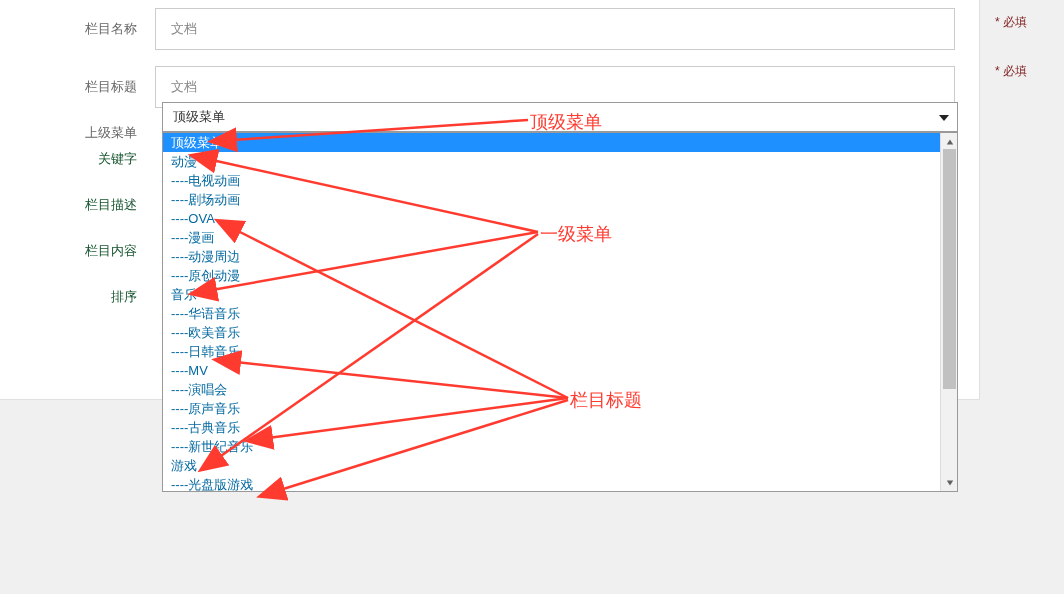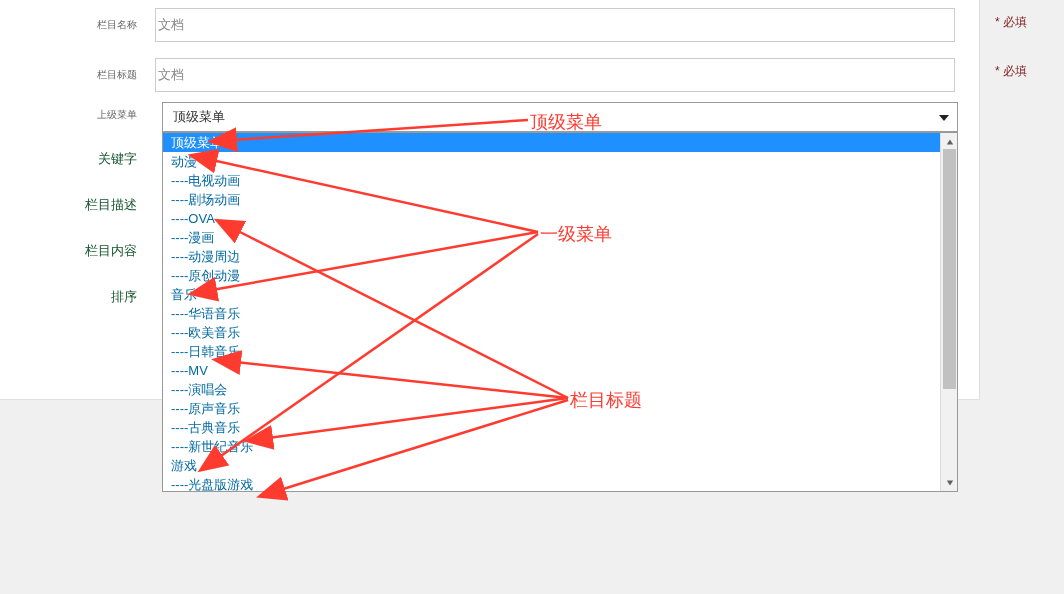--- a/index.html
+++ b/index.html
@@ -26,27 +26,27 @@
     .form-row {
       display: flex;
       align-items: center;
       padding: 8px 0;
     }
     .form-label {
       width: 155px;
       text-align: right;
       color: #666;
       padding-right: 18px;
-      font-size: 10px;
+      font-size: 13px;
     }
     .form-input {
       border: 1px solid #ccc;
-      height: 34px;
+      height: 42px;
       line-height: 34px;
-      padding: 0 2px;
+      padding: 0 15px;
       font-size: 13px;
       color: #888;
       width: 800px;
       background: #fff;
     }
     .required {
       position: absolute;
       color: #7f1d1d;
       font-size: 12px;
       left: 995px;

